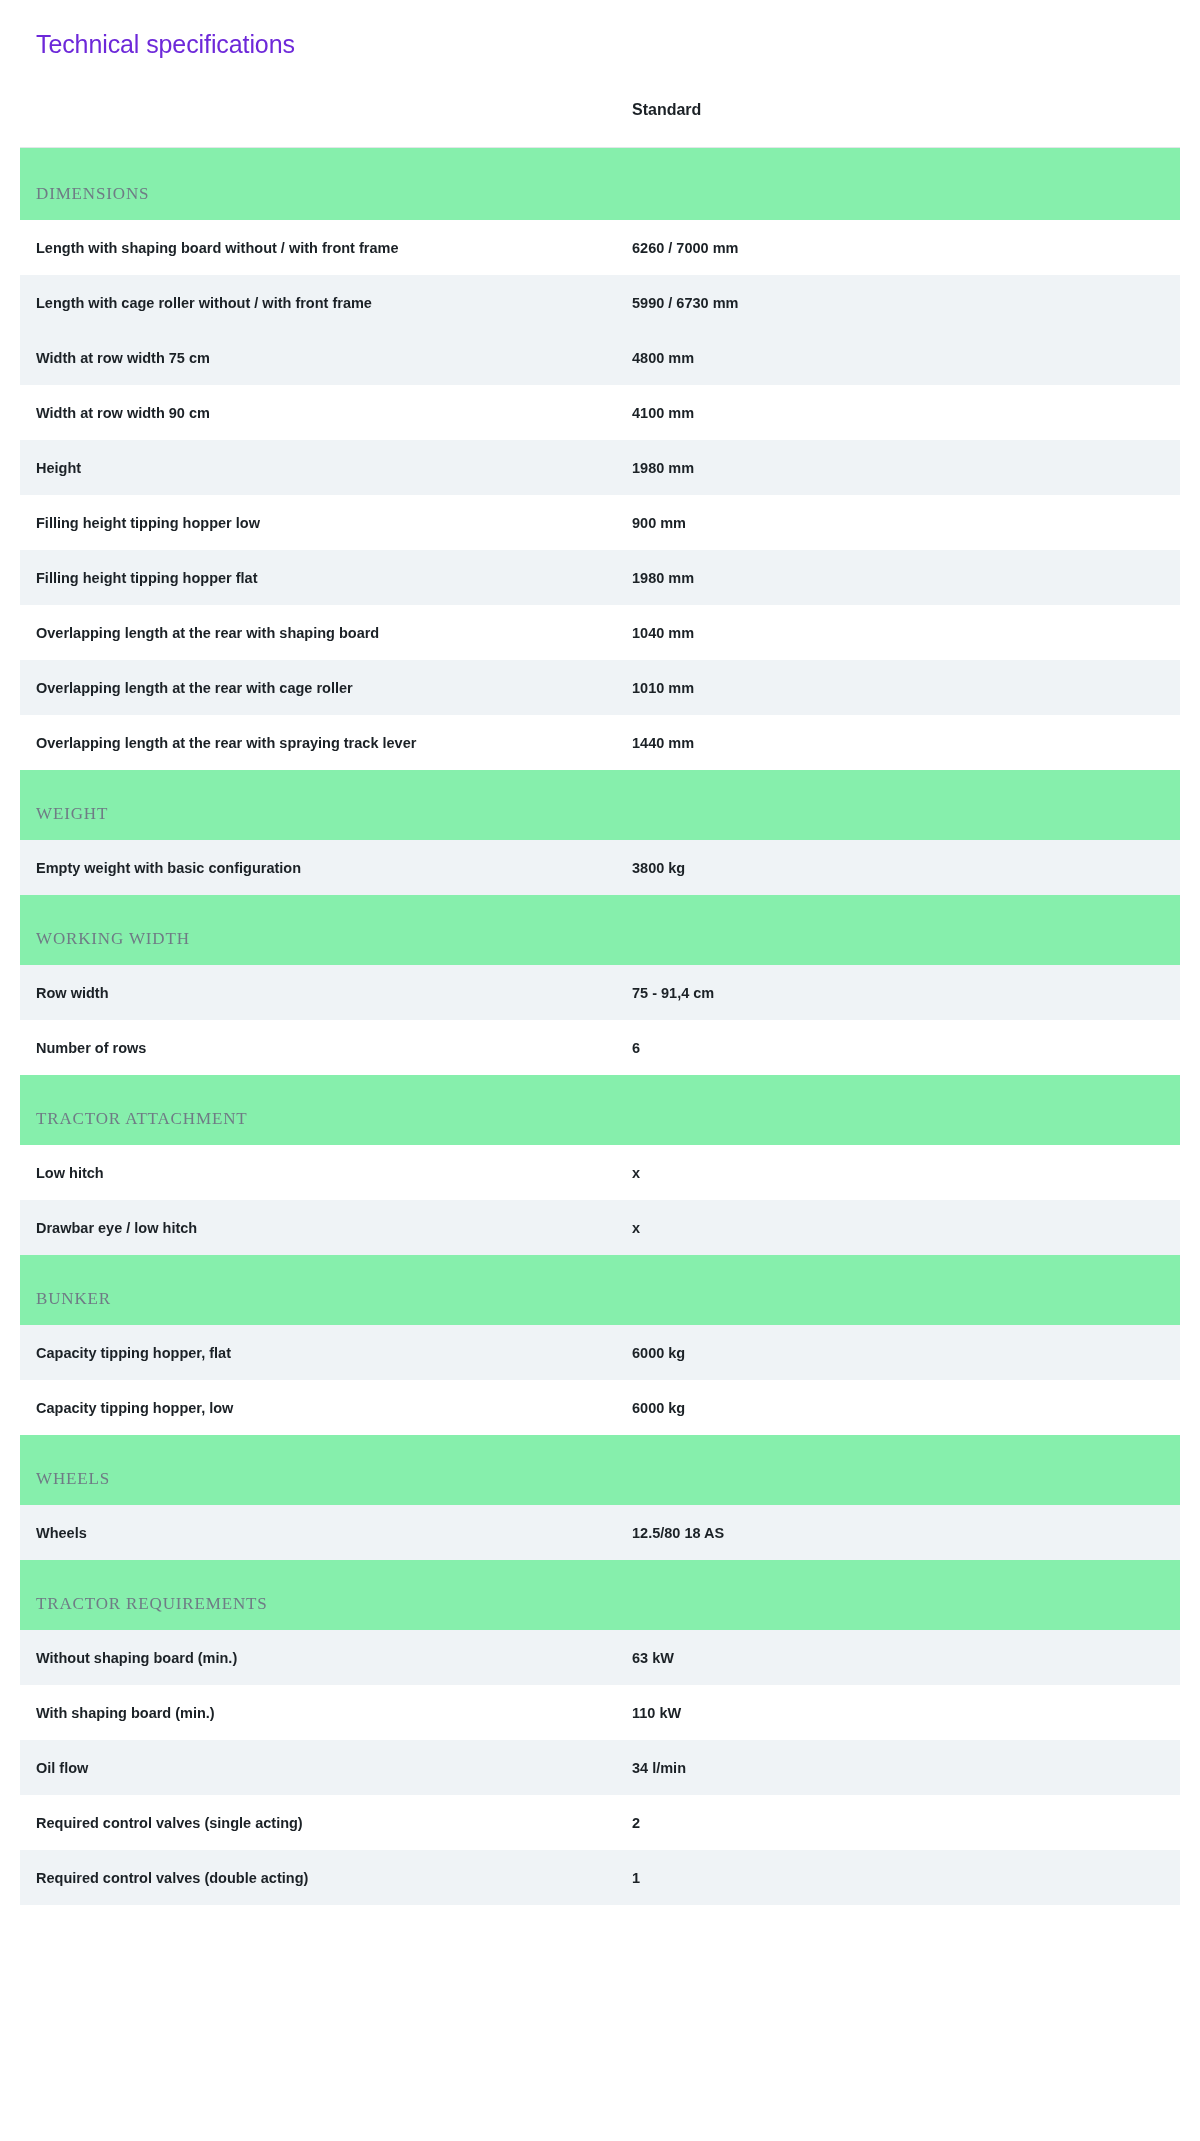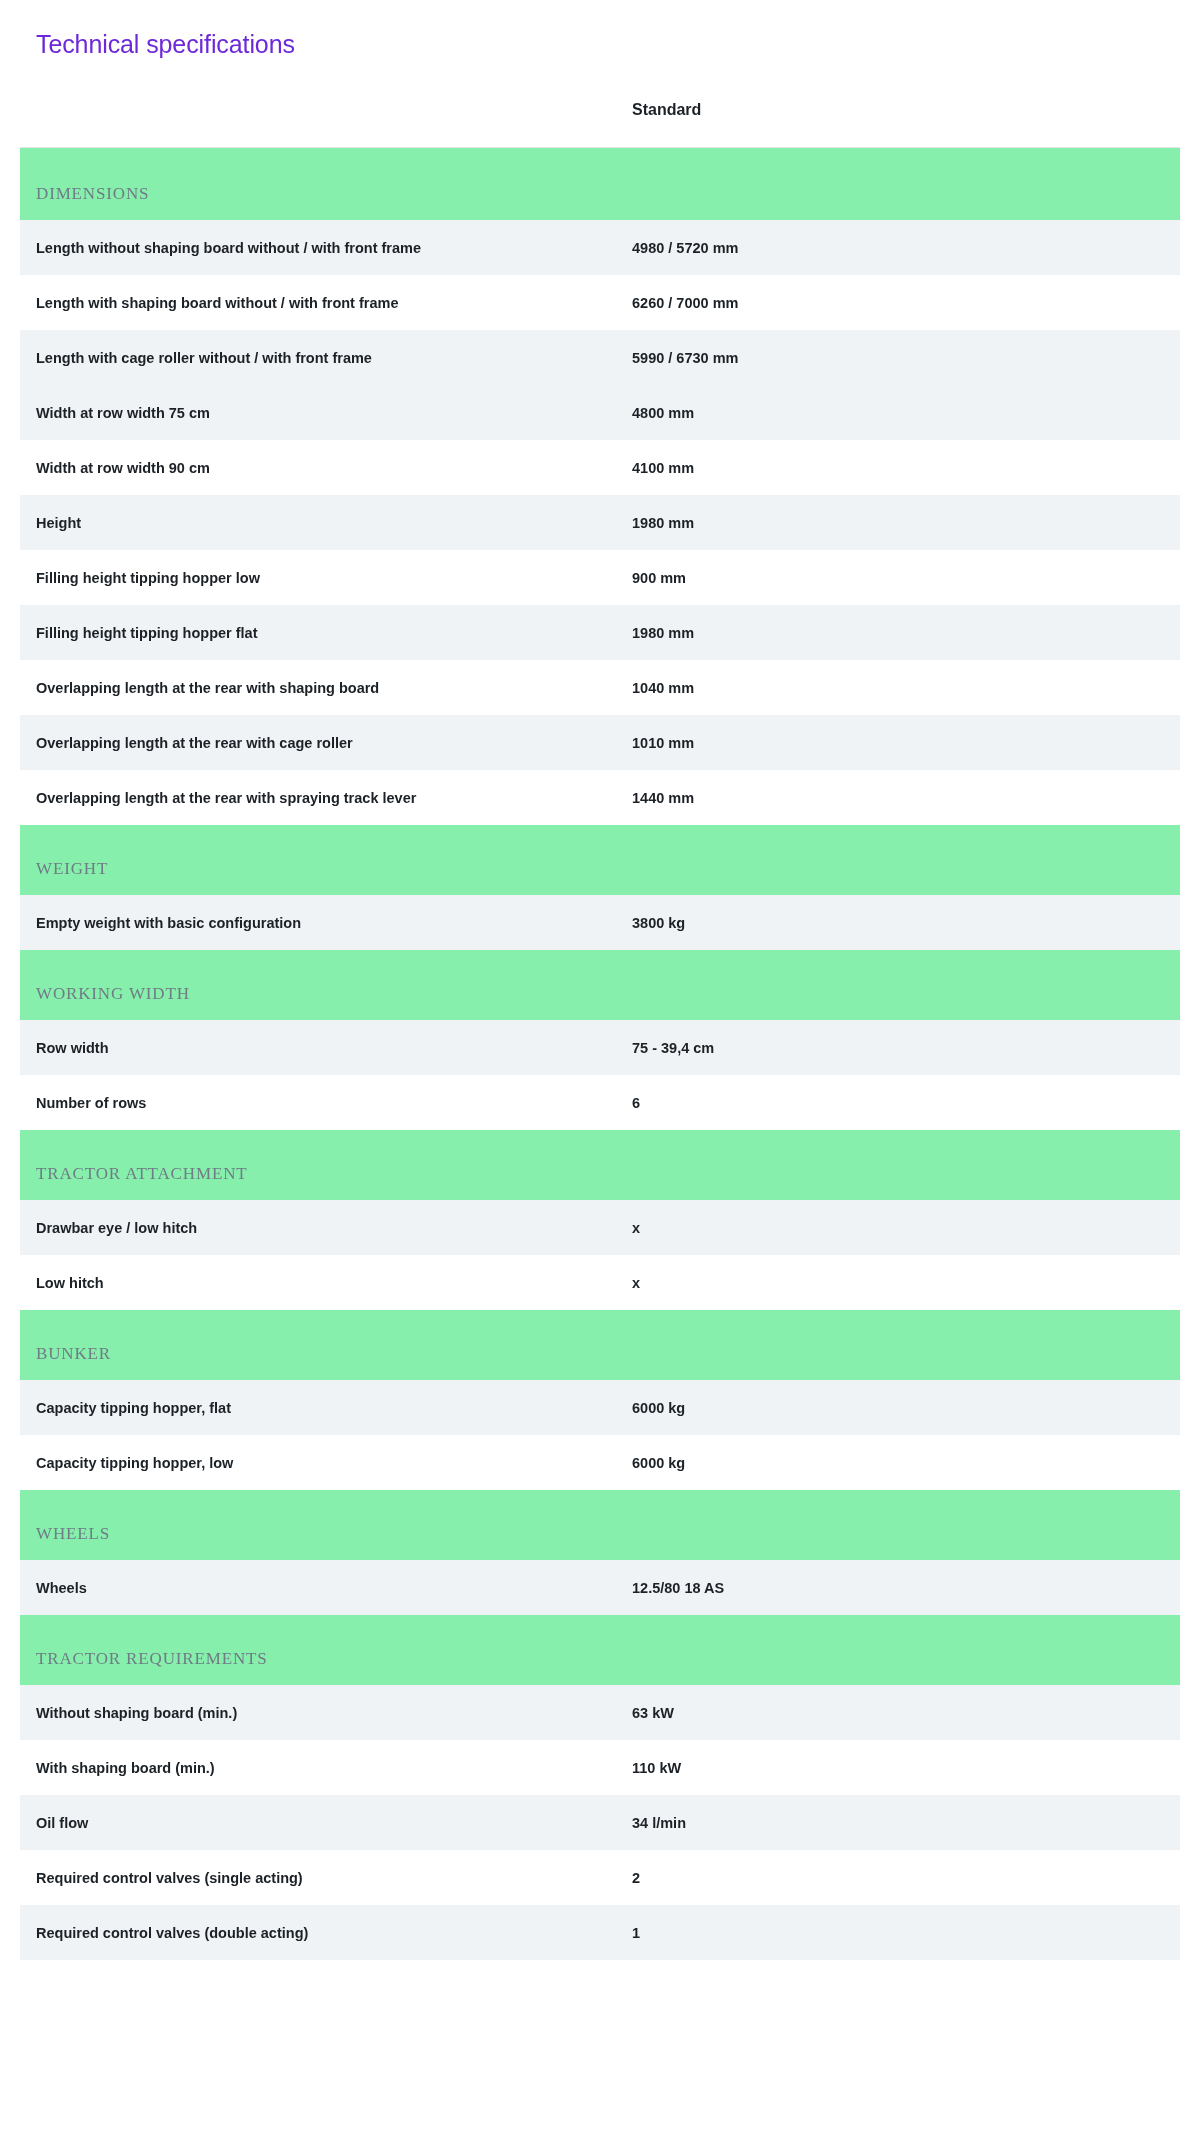--- a/index.html
+++ b/index.html
@@ -114,24 +114,20 @@
       <thead>
         <tr>
           <th class="th-label"></th>
           <th class="th-value">Standard</th>
         </tr>
       </thead>
       <tbody id="spec-body">
           <tr class="section-row first">
             <td colspan="2">DIMENSIONS</td>
           </tr>
-          <tr class="data-row shaded">
-            <td class="label-cell">Length without shaping board without / with front frame</td>
-            <td class="value-cell">4980 / 5720 mm</td>
-          </tr>
           <tr class="data-row plain">
             <td class="label-cell">Length with shaping board without / with front frame</td>
             <td class="value-cell">6260 / 7000 mm</td>
           </tr>
           <tr class="data-row shaded">
             <td class="label-cell">Length with cage roller without / with front frame</td>
             <td class="value-cell">5990 / 6730 mm</td>
           </tr>
           <tr class="data-row shaded">
             <td class="label-cell">Width at row width 75 cm</td>
@@ -170,37 +166,37 @@
           </tr>
           <tr class="data-row shaded">
             <td class="label-cell">Empty weight with basic configuration</td>
             <td class="value-cell">3800 kg</td>
           </tr>
           <tr class="section-row">
             <td colspan="2">WORKING WIDTH</td>
           </tr>
           <tr class="data-row shaded">
             <td class="label-cell">Row width</td>
-            <td class="value-cell">75 - 39,4 cm</td>
+            <td class="value-cell">75 - 91,4 cm</td>
           </tr>
           <tr class="data-row plain">
             <td class="label-cell">Number of rows</td>
             <td class="value-cell">6</td>
           </tr>
           <tr class="section-row">
             <td colspan="2">TRACTOR ATTACHMENT</td>
           </tr>
+          <tr class="data-row plain">
+            <td class="label-cell">Low hitch</td>
+            <td class="value-cell">x</td>
+          </tr>
           <tr class="data-row shaded">
             <td class="label-cell">Drawbar eye / low hitch</td>
             <td class="value-cell">x</td>
           </tr>
-          <tr class="data-row plain">
-            <td class="label-cell">Low hitch</td>
-            <td class="value-cell">x</td>
-          </tr>
           <tr class="section-row">
             <td colspan="2">BUNKER</td>
           </tr>
           <tr class="data-row shaded">
             <td class="label-cell">Capacity tipping hopper, flat</td>
             <td class="value-cell">6000 kg</td>
           </tr>
           <tr class="data-row plain">
             <td class="label-cell">Capacity tipping hopper, low</td>
             <td class="value-cell">6000 kg</td>

